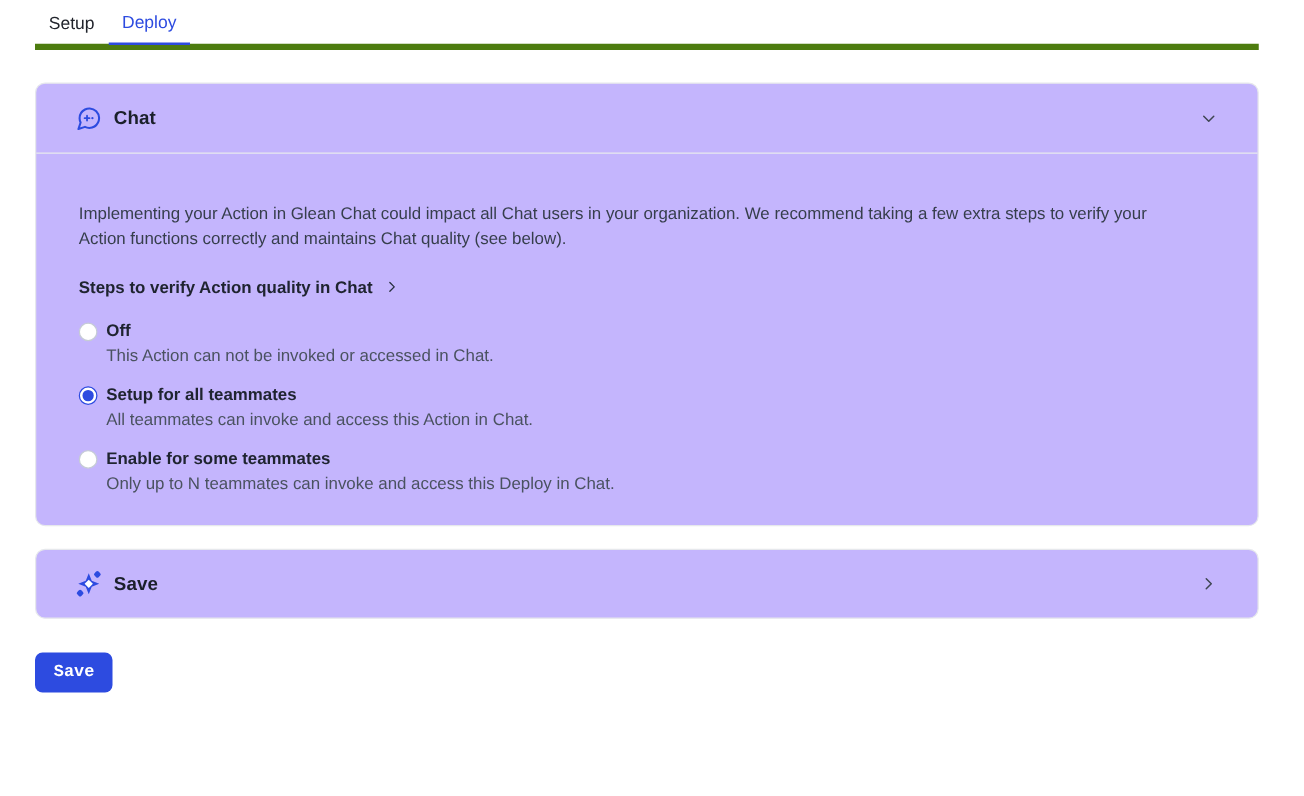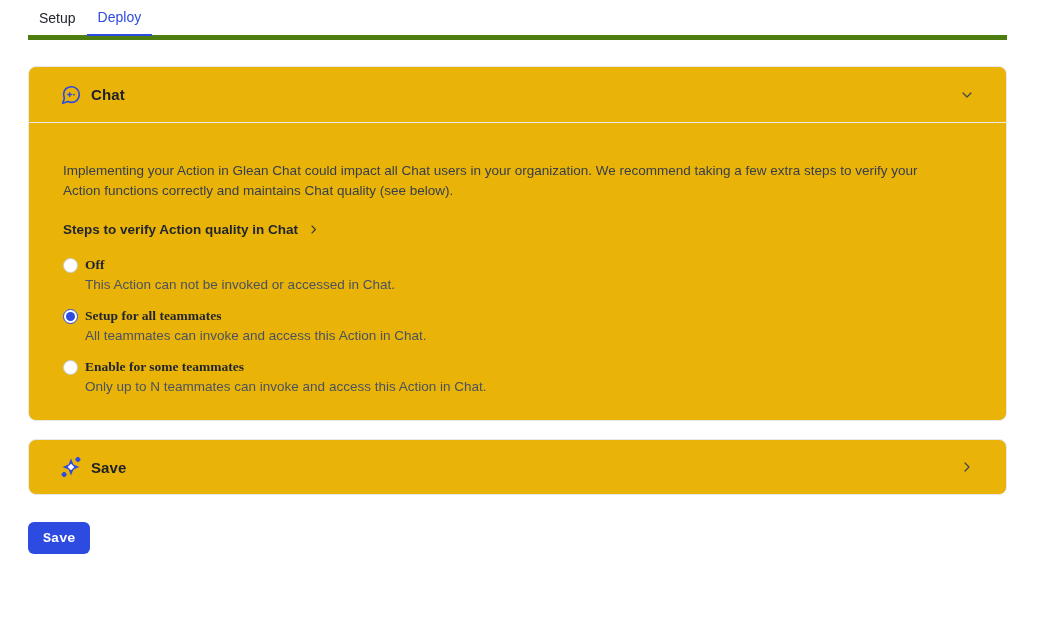--- a/index.html
+++ b/index.html
@@ -11,21 +11,21 @@
     -webkit-font-smoothing:antialiased;
   }
   .page { padding-left:28px; padding-right:36px; }
 
   
   .tabbar { display:flex; align-items:center; border-bottom:5px solid #4d7c0f; padding-top:9px; }
   .tab { padding:0 11px 9px; font-size:14px; font-weight:500; color:#21242c; cursor:pointer; }
   .tab.active { color:var(--accent); border-bottom:2px solid var(--accent); margin-bottom:-1px; }
 
   
-  .card { border:1px solid #e6e8ec; border-radius:8px; background:#eab308; }
+  .card { border:1px solid #e6e8ec; border-radius:8px; background:#c4b5fd; }
   .card-chat { margin-top:26px; }
   .card-header { display:flex; align-items:center; padding:0 30px; height:56px; cursor:pointer; }
   .card-header.bordered { border-bottom:1px solid #e8eaee; }
   .card-apps { margin-top:18px; }
   .card-apps .card-header { height:54px; }
   .hdr-icon { width:24px; height:24px; display:flex; align-items:center; justify-content:center; flex:0 0 auto; }
   .hdr-title { margin-left:8px; font-size:15px; font-weight:700; color:#1b202b; letter-spacing:.1px; }
   .hdr-spacer { flex:1; }
   .hdr-chevron { width:18px; height:18px; display:flex; align-items:center; justify-content:center; color:#3f4652; }
 
@@ -35,21 +35,21 @@
   .steps-row { display:flex; align-items:center; gap:9px; margin-top:21px; cursor:pointer; }
   .steps-label { font-size:13.5px; font-weight:700; color:#1f2430; }
   .steps-chevron { display:flex; align-items:center; color:#2a3140; }
 
   .options { margin-top:20px; display:flex; flex-direction:column; gap:15px; }
   .option { display:grid; grid-template-columns:22px 1fr; row-gap:4px; cursor:pointer; }
   .radio { position:relative; width:15px; height:15px; border-radius:50%;
            border:1px solid #c6ccd6; background:#fff; margin-top:1px; }
   .option.selected .radio { border:1.5px solid var(--accent); }
   .option.selected .radio::after { content:""; position:absolute; inset:2.1px; border-radius:50%; background:var(--accent); }
-  .opt-label { font-size:13.5px; font-weight:700; color:#1f2430; line-height:16px;font-family:Liberation Serif, serif; }
+  .opt-label { font-size:13.5px; font-weight:700; color:#1f2430; line-height:16px; }
   .opt-desc { grid-column:2; font-size:13.5px; color:#4a5260; line-height:16px; }
 
   
   .url-bar { margin-top:19px; height:48px; background:#f4f5fb; border-radius:8px;
              display:flex; align-items:center; padding:0 22px; }
   .url-label { font-size:13.5px; color:#272e3a; }
   .url-link { font-size:13.5px; color:var(--accent); margin-left:10px; text-decoration:none; cursor:pointer; }
   .url-link-icon { margin-left:9px; display:flex; align-items:center; color:#6e7787; cursor:pointer; }
 
   
@@ -108,21 +108,21 @@
           <span class="opt-desc">This Action can not be invoked or accessed in Chat.</span>
         </div>
         <div class="option selected">
           <span class="radio"></span>
           <span class="opt-label">Setup for all teammates</span>
           <span class="opt-desc">All teammates can invoke and access this Action in Chat.</span>
         </div>
         <div class="option">
           <span class="radio"></span>
           <span class="opt-label">Enable for some teammates</span>
-          <span class="opt-desc">Only up to N teammates can invoke and access this Action in Chat.</span>
+          <span class="opt-desc">Only up to N teammates can invoke and access this Deploy in Chat.</span>
         </div>
       </div>
     </div>
   </div>
 
   
   <div class="card card-apps">
     <div class="card-header">
       <span class="hdr-icon">
         <svg width="24" height="24" viewBox="0 0 24 24" fill="none">

